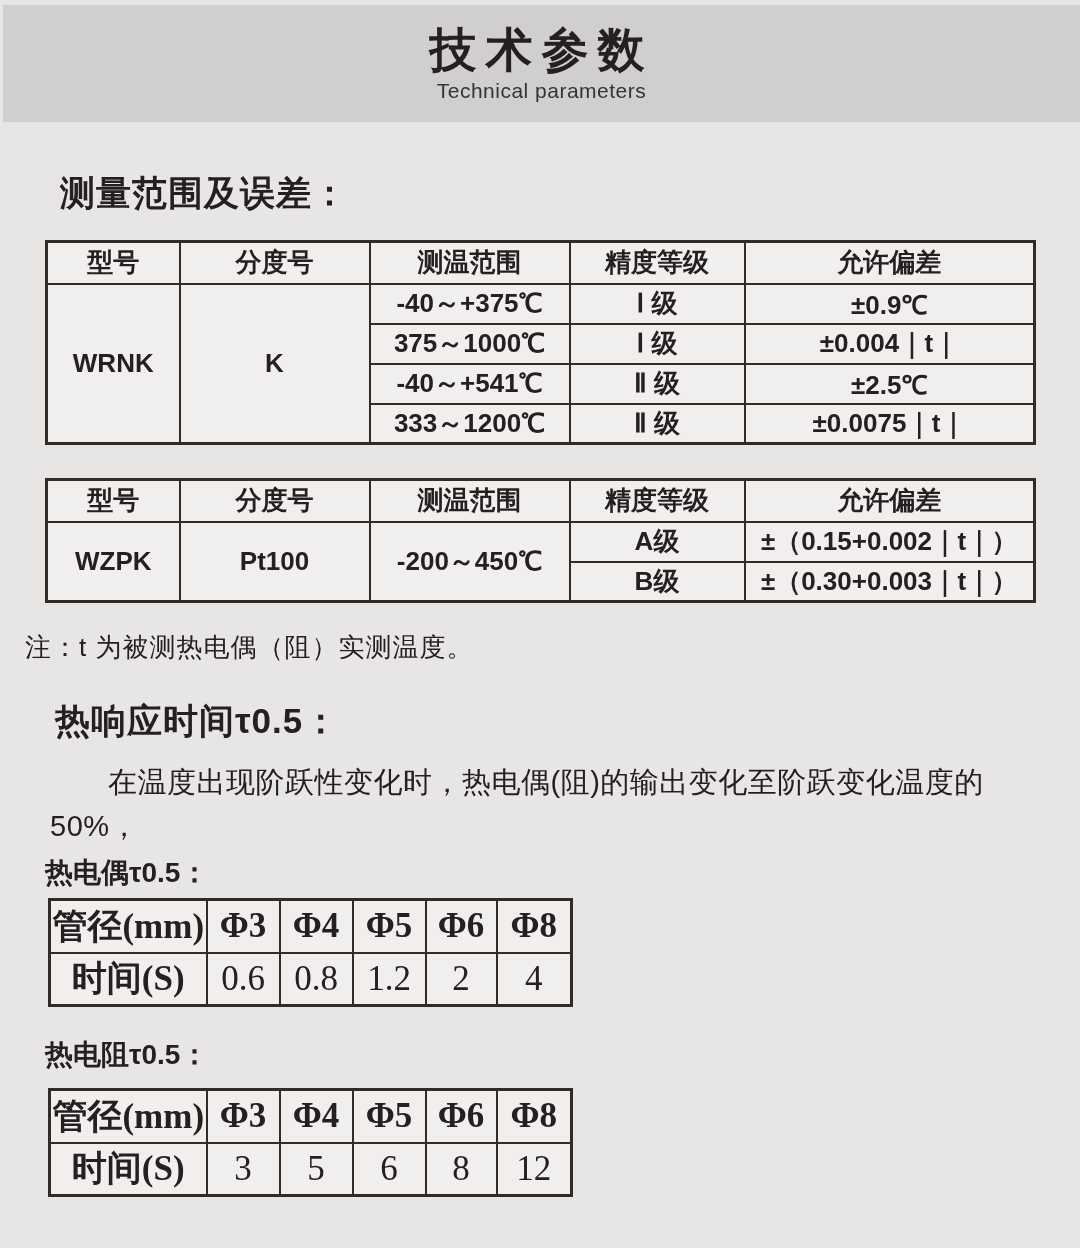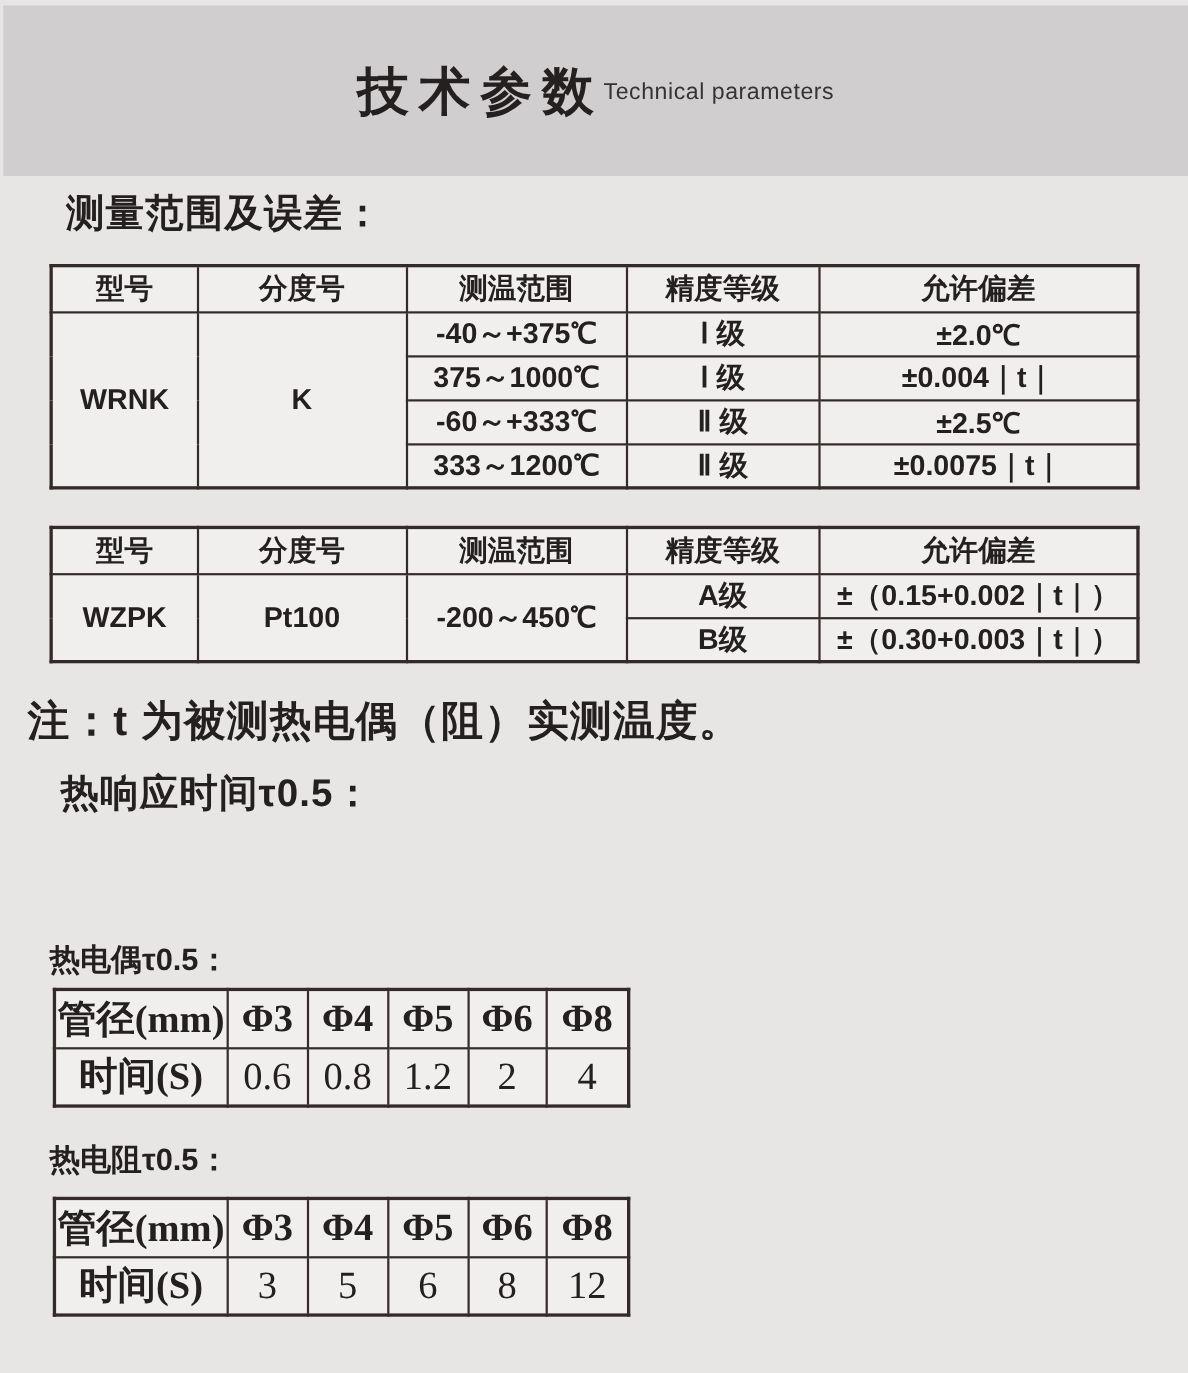--- a/index.html
+++ b/index.html
@@ -13,35 +13,35 @@
   html,body{width:1080px;}
   body{
     position:relative;
     width:1080px;height:1248px;
     background:var(--page-bg);
     color:var(--text);
     font-family:"Liberation Sans", sans-serif;
     overflow:hidden;
   }
   .banner{
-    position:absolute;left:3px;top:5px;width:1077px;height:155px;
+    position:absolute;left:3px;top:5px;width:1077px;height:117px;
     background:var(--banner-bg);
-    display:flex;flex-direction:row;align-items:center;justify-content:center;
+    display:flex;flex-direction:column;align-items:center;justify-content:center;
   }
   .banner .title{
     font-size:47px;font-weight:900;letter-spacing:9px;line-height:1.1;
   }
   .banner .subtitle{
     font-size:21px;font-weight:400;color:#343434;letter-spacing:0.5px;margin-top:3px;
   }
   .h1{position:absolute;left:60px;top:170px;font-size:35px;font-weight:700;letter-spacing:1px;}
   .h2{position:absolute;left:55px;top:698px;font-size:35px;font-weight:700;letter-spacing:1px;}
   .h3{position:absolute;left:45px;top:854px;font-size:28px;font-weight:700;}
   .h4{position:absolute;left:45px;top:1036px;font-size:28px;font-weight:700;}
-  .note{position:absolute;left:25px;top:630px;font-size:38px;font-weight:700;letter-spacing:1px;}
+  .note{position:absolute;left:25px;top:630px;font-size:26px;font-weight:400;letter-spacing:1px;}
   .para{position:absolute;left:50px;top:760px;width:990px;font-size:29px;font-weight:500;line-height:44px;letter-spacing:0.5px;}
   .para .indent{text-indent:2em;}
 
   table{border-collapse:collapse;table-layout:fixed;background:var(--table-bg);position:absolute;}
   th,td{
     border:2px solid var(--border);
     text-align:center;vertical-align:middle;
     font-size:26px;font-weight:600;color:var(--text);
     padding:0;overflow:hidden;white-space:nowrap;
   }
@@ -83,29 +83,29 @@
     <th>分度号</th>
     <th>测温范围</th>
     <th>精度等级</th>
     <th>允许偏差</th>
   </tr>
   <tr>
     <td rowspan="4">WRNK</td>
     <td rowspan="4">K</td>
     <td>-40～+375℃</td>
     <td>Ⅰ 级</td>
-    <td>±2.0℃</td>
+    <td>±0.9℃</td>
   </tr>
   <tr>
     <td>375～1000℃</td>
     <td>Ⅰ 级</td>
     <td>±0.004｜t｜</td>
   </tr>
   <tr>
-    <td>-60～+333℃</td>
+    <td>-40～+541℃</td>
     <td>Ⅱ 级</td>
     <td>±2.5℃</td>
   </tr>
   <tr>
     <td>333～1200℃</td>
     <td>Ⅱ 级</td>
     <td>±0.0075｜t｜</td>
   </tr>
 </tbody>
   </table>
@@ -138,20 +138,21 @@
     <td>±（0.30+0.003｜t｜）</td>
   </tr>
 </tbody>
   </table>
 
 <div class="note">注：t 为被测热电偶（阻）实测温度。</div>
 
 <div class="h2">热响应时间τ0.5：</div>
 
 <div class="para">
+  <div class="indent">在温度出现阶跃性变化时，热电偶(阻)的输出变化至阶跃变化温度的50%，</div>
 </div>
 
 <div class="h3">热电偶τ0.5：</div>
 
 <table class="small" id="table3">
   <colgroup>
     <col style="width:157px">
       <col style="width:73px">
       <col style="width:73px">
       <col style="width:73px">

